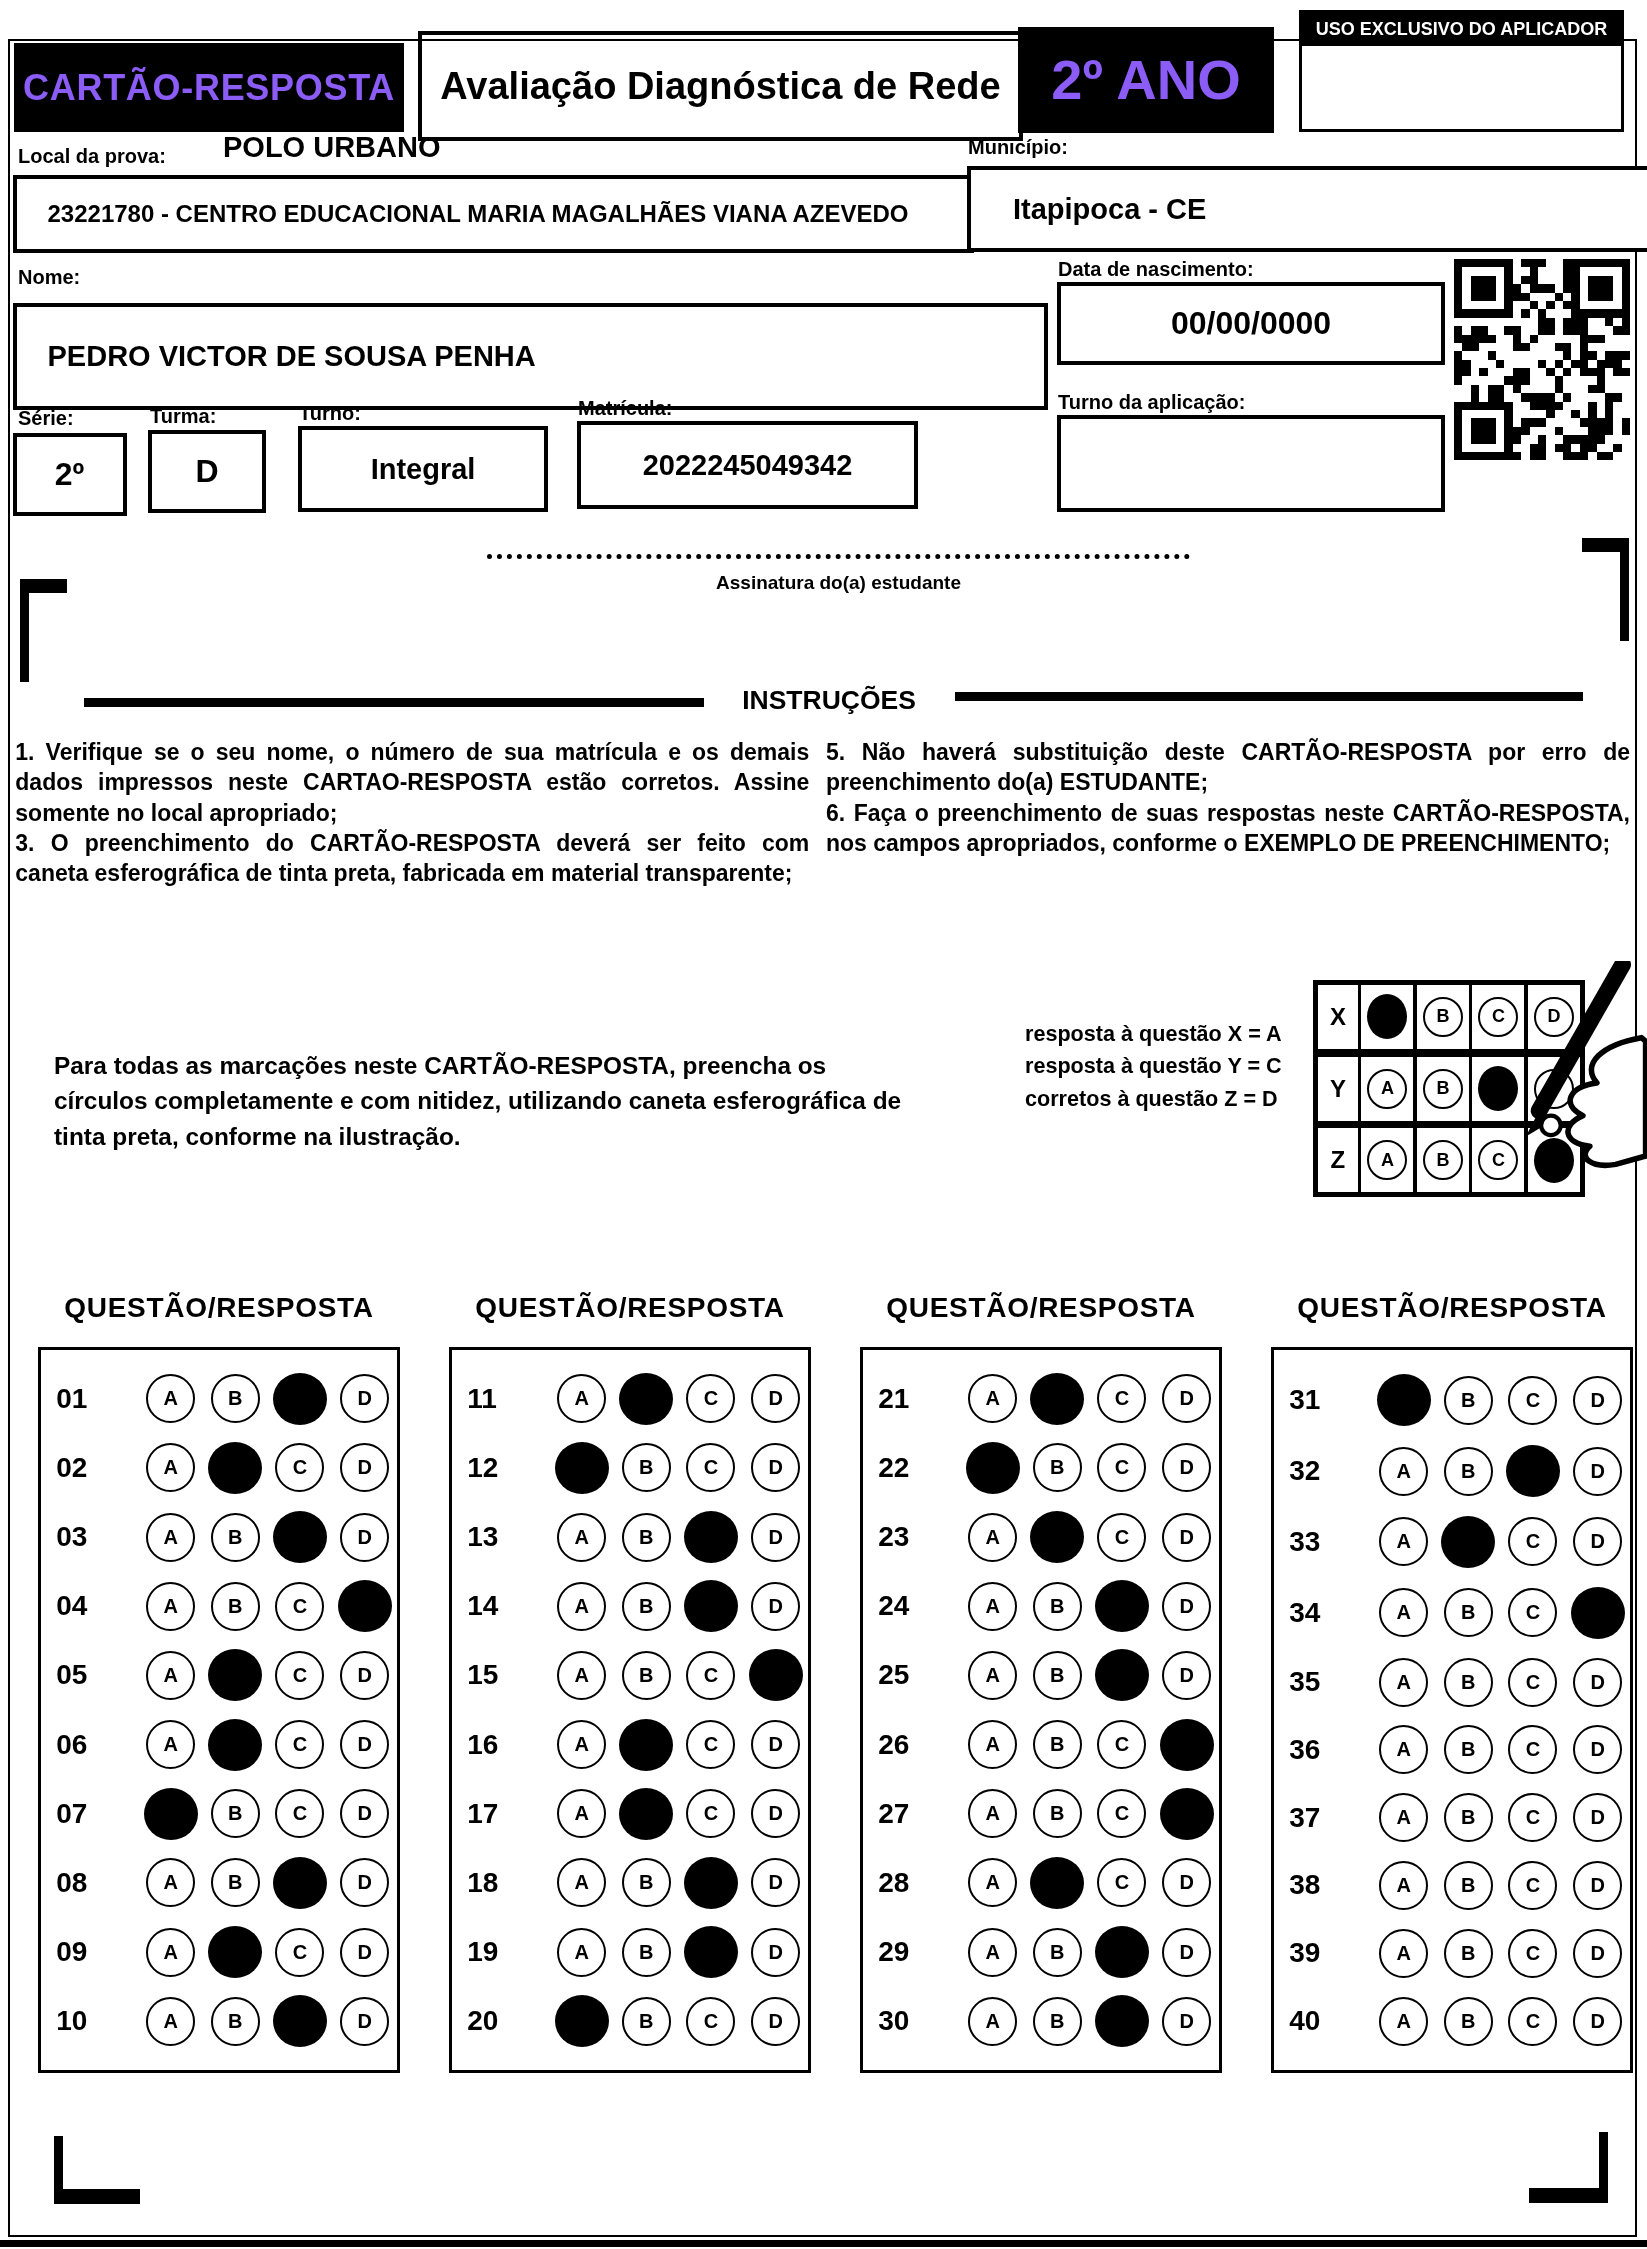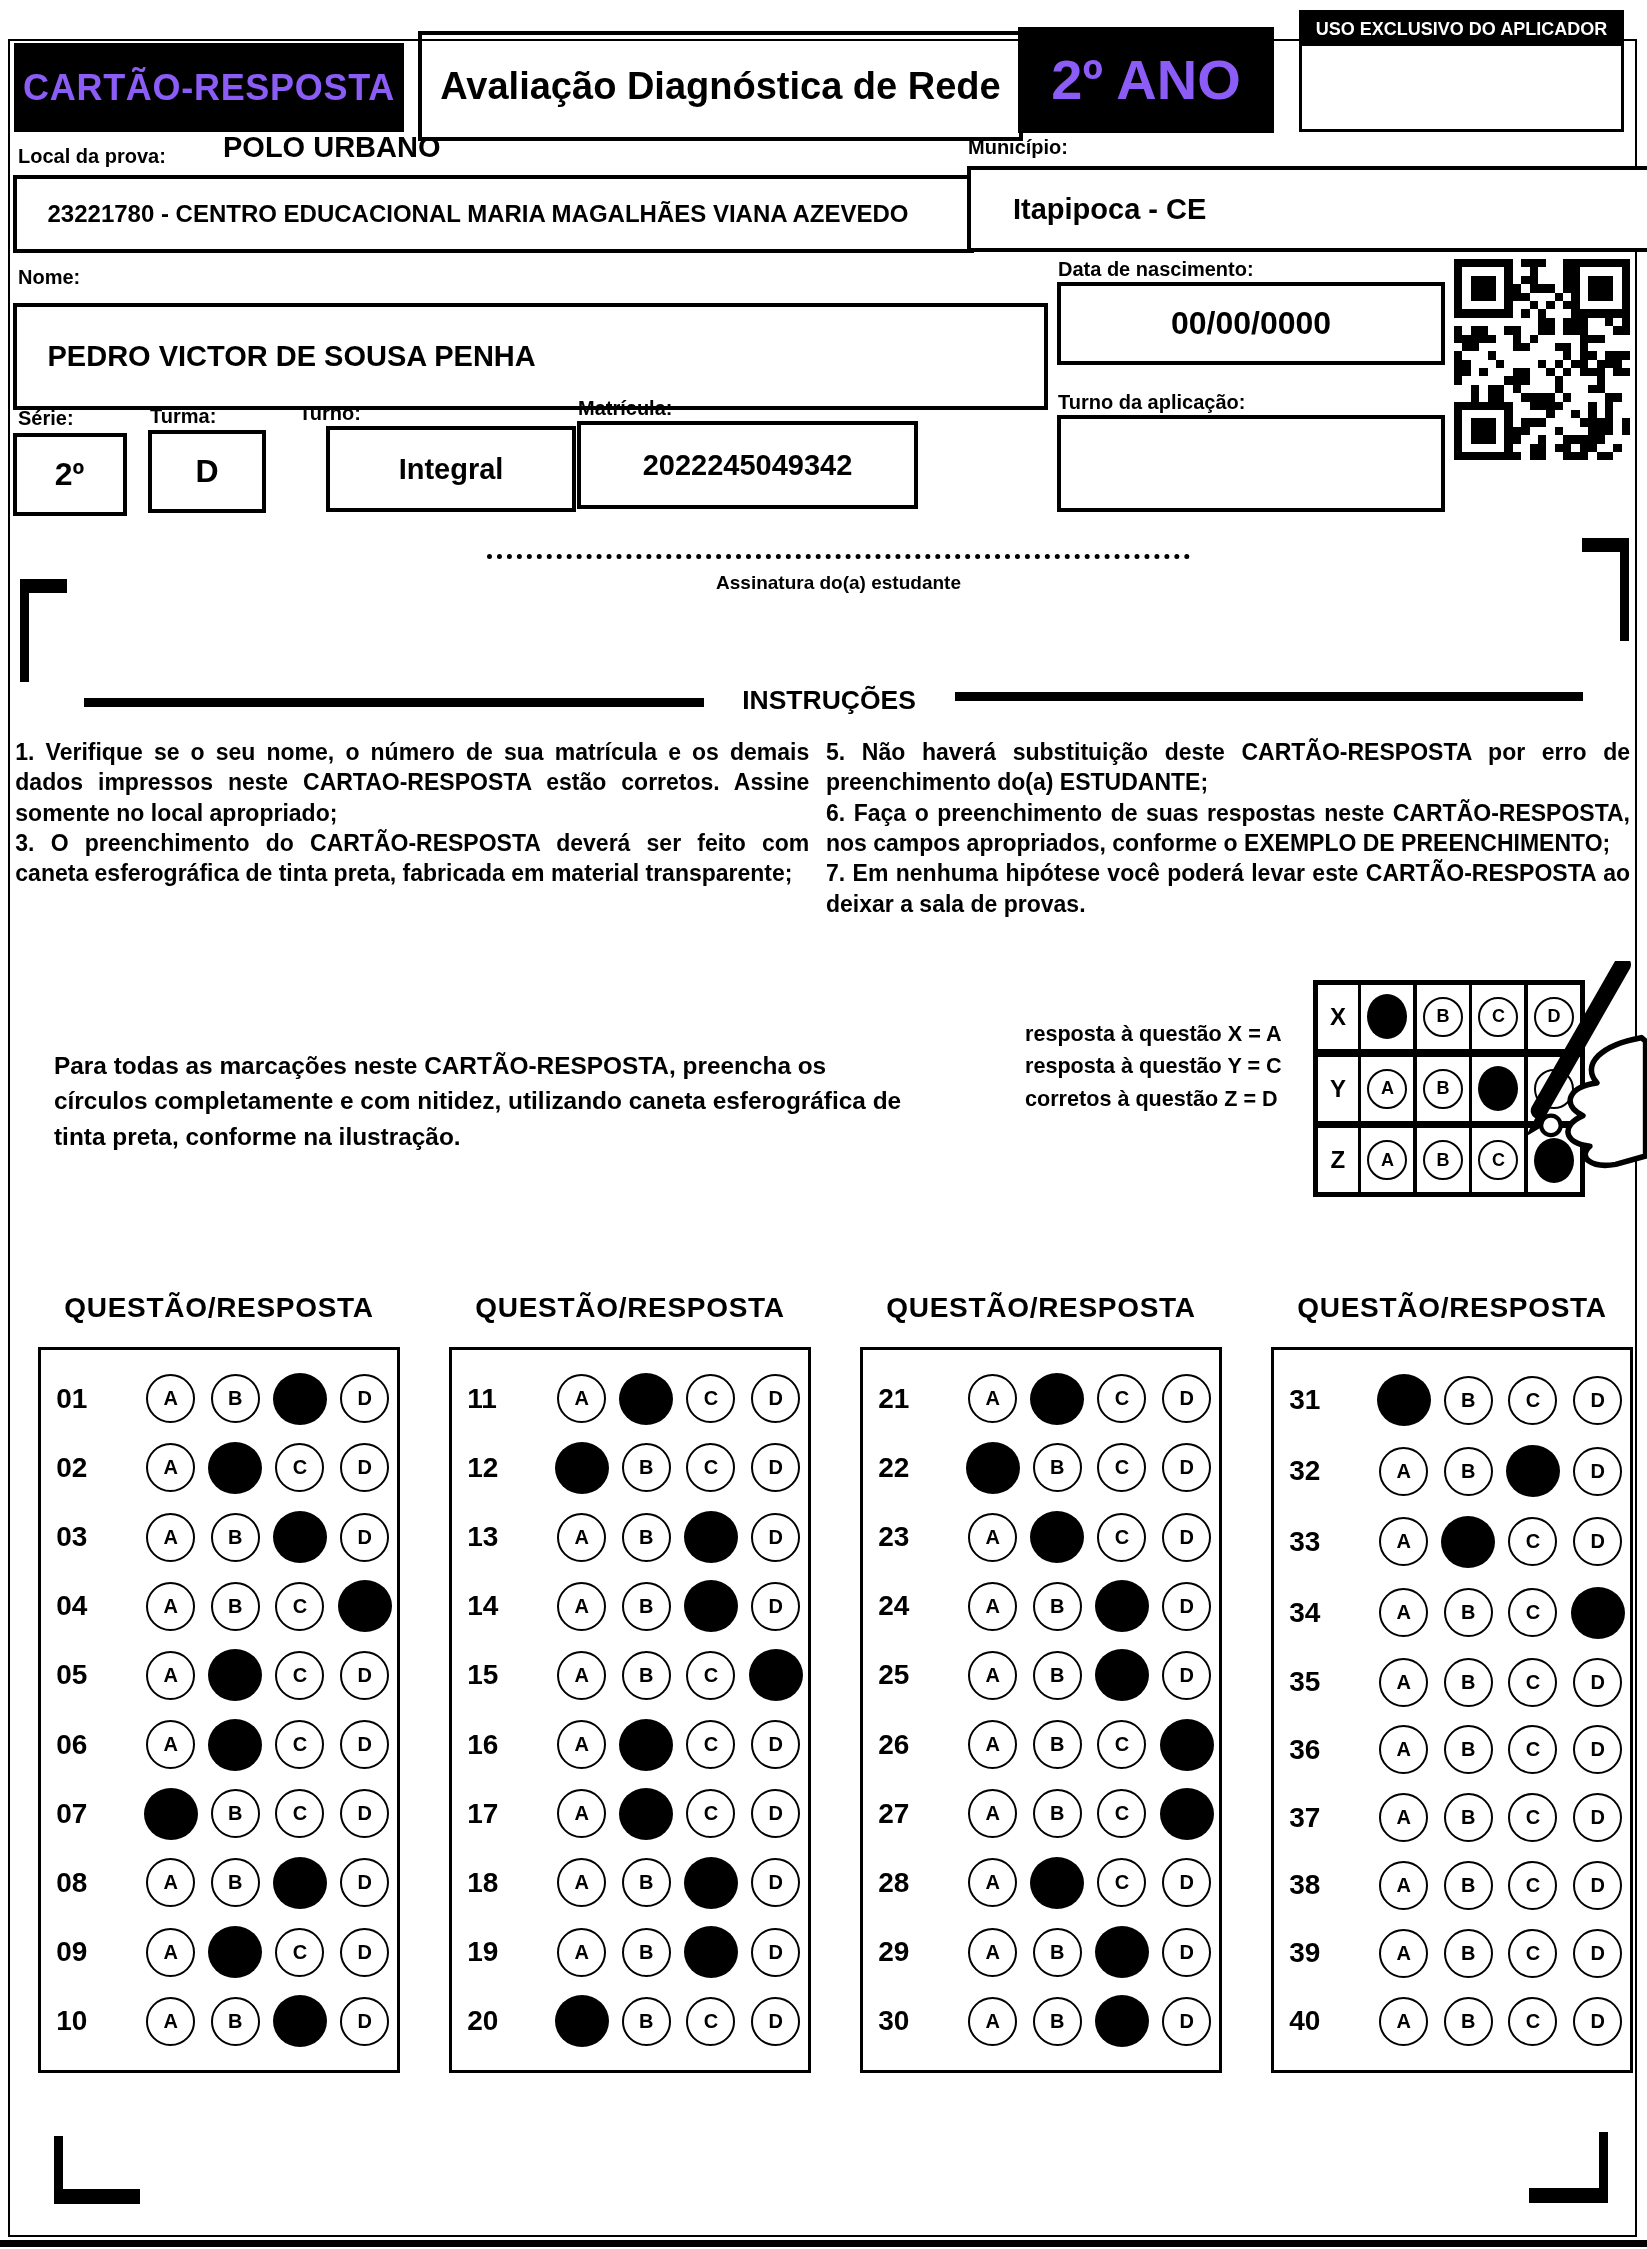--- a/index.html
+++ b/index.html
@@ -34,21 +34,21 @@
   #nome-box{left:12.5px;top:291px;width:996px;height:99px;padding-left:31px;font-size:29px;margin-top:12px;}
   #nascimento-label{left:1058px;top:258px;}
   #nascimento-box{left:1057px;top:282px;width:380px;height:75px;justify-content:center;font-size:32px;border-width:4.9px;}
   #aplicacao-label{left:1058px;top:391px;}
   #aplicacao-box{left:1057px;top:415px;width:380px;height:89px;border-width:4.2px;}
   #serie-label{left:18px;top:407px;}
   #serie-box{left:12.5px;top:433px;width:106px;height:75px;justify-content:center;font-size:32px;}
   #turma-label{left:150px;top:405px;}
   #turma-box{left:148px;top:430px;width:110px;height:75px;justify-content:center;font-size:32px;}
   #turno-label{left:299px;top:402px;}
-  #turno-box{left:298px;top:426px;width:242px;height:78px;justify-content:center;font-size:29px;margin-left:28px;}
+  #turno-box{left:298px;top:426px;width:242px;height:78px;justify-content:center;font-size:29px;}
   #matricula-label{left:578px;top:397px;}
   #matricula-box{left:577px;top:421px;width:333px;height:80px;justify-content:center;font-size:29px;}
   
   #qr-code{left:1454px;top:259px;display:grid;grid-template-columns:repeat(21,8.4px);grid-auto-rows:8.4px;}
   .qr-cell{width:8.4px;height:8.4px;}
   .qr-cell.on{background:#000;}
   
   #signature-line{left:487px;top:554px;width:703px;height:0;border-top:5.6px dotted #000;}
   #signature-label{left:487px;top:572px;width:703px;text-align:center;font-size:19px;font-weight:700;}
   
@@ -647,21 +647,20 @@
 <div class="abs" id="instr-rule-left"></div>
 <div class="abs" id="instr-title">INSTRUÇÕES</div>
 <div class="abs" id="instr-rule-right"></div>
 <div class="abs instr-col" id="instr-left">
     <p>1. Verifique se o seu nome, o número de sua matrícula e os demais dados impressos neste CARTAO-RESPOSTA estão corretos. Assine somente no local apropriado;</p>
     <p>3. O preenchimento do CARTÃO-RESPOSTA deverá ser feito com caneta esferográfica de tinta preta, fabricada em material transparente;</p>
   </div>
 <div class="abs instr-col" id="instr-right">
     <p>5. Não haverá substituição deste CARTÃO-RESPOSTA por erro de preenchimento do(a) ESTUDANTE;</p>
     <p>6. Faça o preenchimento de suas respostas neste CARTÃO-RESPOSTA, nos campos apropriados, conforme o EXEMPLO DE PREENCHIMENTO;</p>
-    <p>7. Em nenhuma hipótese você poderá levar este CARTÃO-RESPOSTA ao deixar a sala de provas.</p>
   </div>
 
 <div class="abs" id="fill-note">Para todas as marcações neste CARTÃO-RESPOSTA, preencha os círculos completamente e com nitidez, utilizando caneta esferográfica de tinta preta, conforme na ilustração.</div>
 
 <div class="abs" id="example-legend">
   <div>resposta à questão X = A</div>
   <div>resposta à questão Y = C</div>
   <div>corretos à questão Z = D</div>
 </div>
 <div class="abs" id="example-grid">

